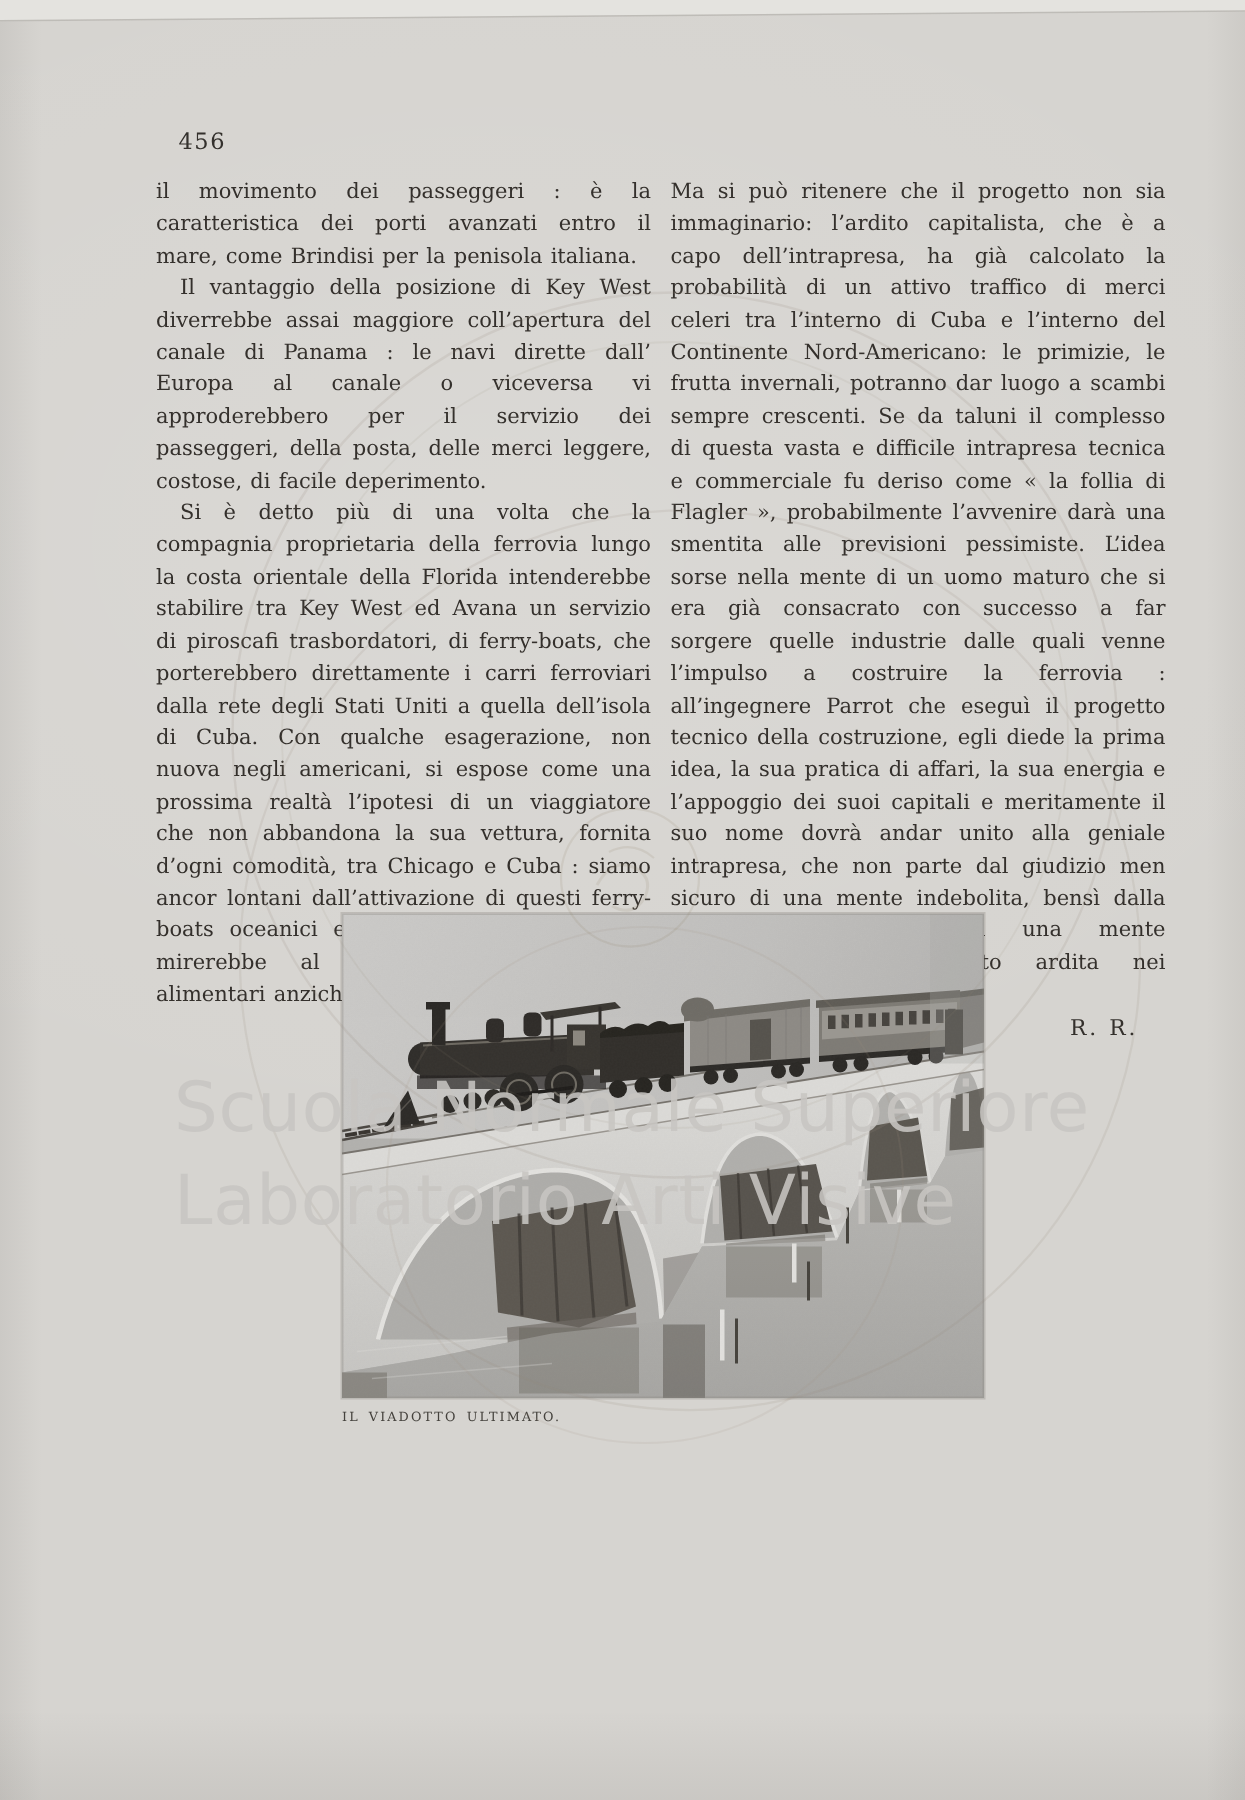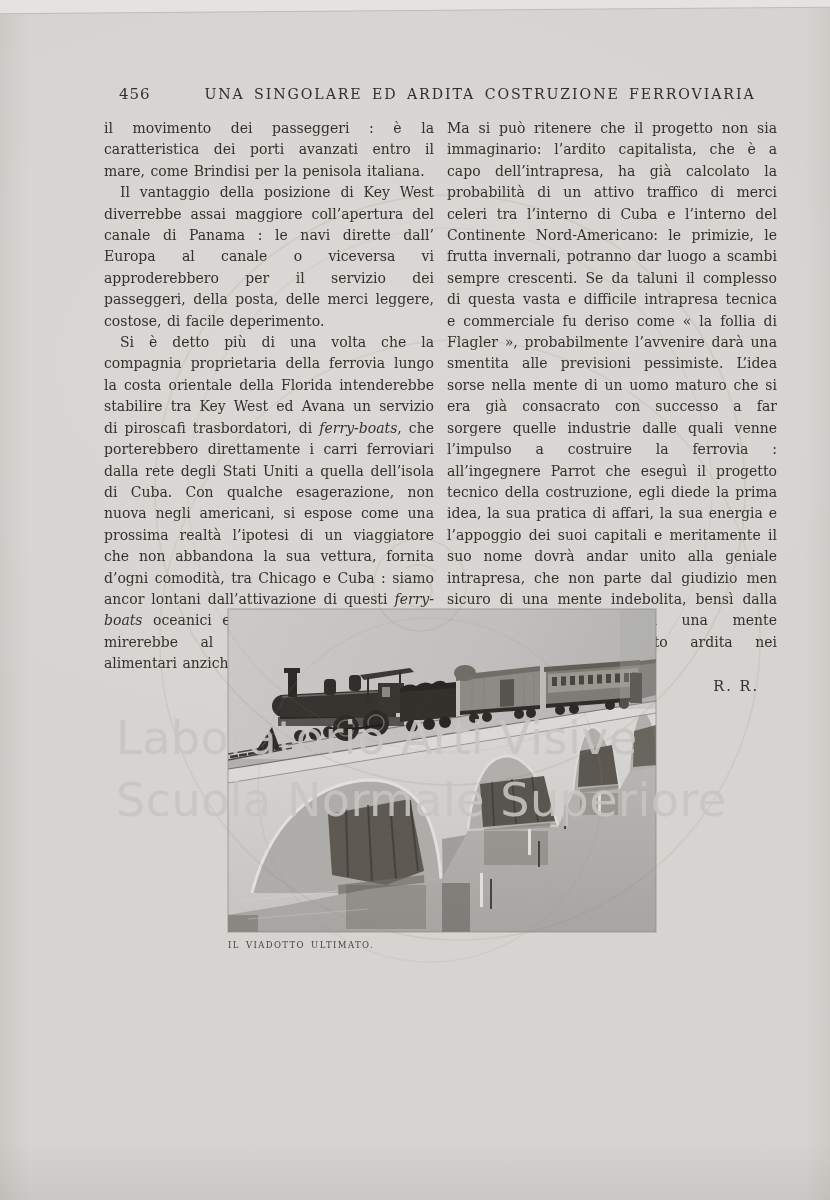--- a/index.html
+++ b/index.html
@@ -41,21 +41,21 @@
     display:flex;gap:13px;z-index:2;
   }
   .col{width:330px;color:#34302c;}
   .col p{
     margin:0;font-size:14px;line-height:21.4px;
     text-align:justify;text-indent:16px;
     hyphens:auto;-webkit-hyphens:auto;
     word-spacing:1px;
   }
   .col p.noindent{text-indent:0;}
-  .col .it{font-style:italic;}
+  .col .it{}
   .signature{
     margin-top:3px;margin-right:18px;
     text-align:right;font-size:14.5px;color:#34302c;letter-spacing:2px;
   }
   
   .seal{position:absolute;left:0;top:0;z-index:3;pointer-events:none;}
   
   .figure{
     position:absolute;left:228px;top:609px;width:428px;height:323px;
     z-index:2;box-shadow:0 0 0 1px rgba(110,106,100,0.25);
@@ -89,21 +89,20 @@
     <circle cx="430" cy="790" r="172" fill="none" stroke="rgba(160,150,134,0.13)" stroke-width="1.4"></circle>
     <g stroke="rgba(140,125,100,0.14)" fill="none">
       <circle cx="420" cy="585" r="46" stroke-width="1.5"></circle>
       <path d="M398,590 q10,-18 24,-12 q14,6 8,20 q-8,14 -22,6" stroke-width="2"></path>
       <path d="M406,568 q16,-8 30,4" stroke-width="1.5"></path>
     </g>
   </svg>
 
   <div class="header">
     <span class="pageno">456</span>
-    <h1 class="title">UNA SINGOLARE ED ARDITA COSTRUZIONE FERROVIARIA</h1>
   </div>
 
   <div class="columns">
     <div class="col">
       <p class="noindent">il movimento dei passeggeri : è la caratteristica dei porti avanzati entro il mare, come Brindisi per la penisola italiana.</p>
       <p>Il vantaggio della posizione di Key West diverrebbe assai maggiore coll’apertura del canale di Panama : le navi dirette dall’ Europa al canale o viceversa vi approderebbero per il servizio dei passeggeri, della posta, delle merci leggere, costose, di facile deperimento.</p>
       <p><span>Si è detto più di una volta che la compagnia proprietaria della ferrovia lungo la costa orientale della Florida intenderebbe stabilire tra Key West ed Avana un servizio di piroscafi trasbordatori, di </span><span class="it">ferry-boats</span><span>, che porterebbero direttamente i carri ferroviari dalla rete degli Stati Uniti a quella dell’isola di Cuba. Con qualche esagerazione, non nuova negli americani, si espose come una prossima realtà l’ipotesi di un viaggiatore che non abbandona la sua vettura, fornita d’ogni comodità, tra Chicago e Cuba : siamo ancor lontani dall’attivazione di questi </span><span class="it">ferry-boats</span><span> oceanici e ad ogni modo il servizio mirerebbe al trasporto delle derrate alimentari anzichè a quello dei viaggiatori.</span></p>
     </div>
     <div class="col">
       <p class="noindent">Ma si può ritenere che il progetto non sia immaginario: l’ardito capitalista, che è a capo dell’intrapresa, ha già calcolato la probabilità di un attivo traffico di merci celeri tra l’interno di Cuba e l’interno del Continente Nord-Americano: le primizie, le frutta invernali, potranno dar luogo a scambi sempre crescenti. Se da taluni il complesso di questa vasta e difficile intrapresa tecnica e commerciale fu deriso come « la follia di Flagler », probabilmente l’avvenire darà una smentita alle previsioni pessimiste. L’idea sorse nella mente di un uomo maturo che si era già consacrato con successo a far sorgere quelle industrie dalle quali venne l’impulso a costruire la ferrovia : all’ingegnere Parrot che eseguì il progetto tecnico della costruzione, egli diede la prima idea, la sua pratica di affari, la sua energia e l’appoggio dei suoi capitali e meritamente il suo nome dovrà andar unito alla geniale intrapresa, che non parte dal giudizio men sicuro di una mente indebolita, bensì dalla matura deliberazione di una mente altrettanto pratica quanto ardita nei concepimenti.</p>
@@ -302,17 +301,17 @@
       <rect x="392" y="0" width="36" height="100" fill="#a9a8a5" opacity="0.30"></rect>
 
       <rect x="0" y="0" width="428" height="323" filter="url(#grainF)" opacity="0.55"></rect>
       <rect x="0.5" y="0.5" width="427" height="322" fill="none" stroke="#8a8782" stroke-width="1" opacity="0.35"></rect>
     </svg>
   </div>
 
   <div class="caption">IL VIADOTTO ULTIMATO.</div>
 
   <div class="watermark">
+    <div>Scuola Normale Superiore</div>
     <div>Laboratorio Arti Visive</div>
-    <div>Scuola Normale Superiore</div>
   </div>
 
 </div>
 
 </body></html>

